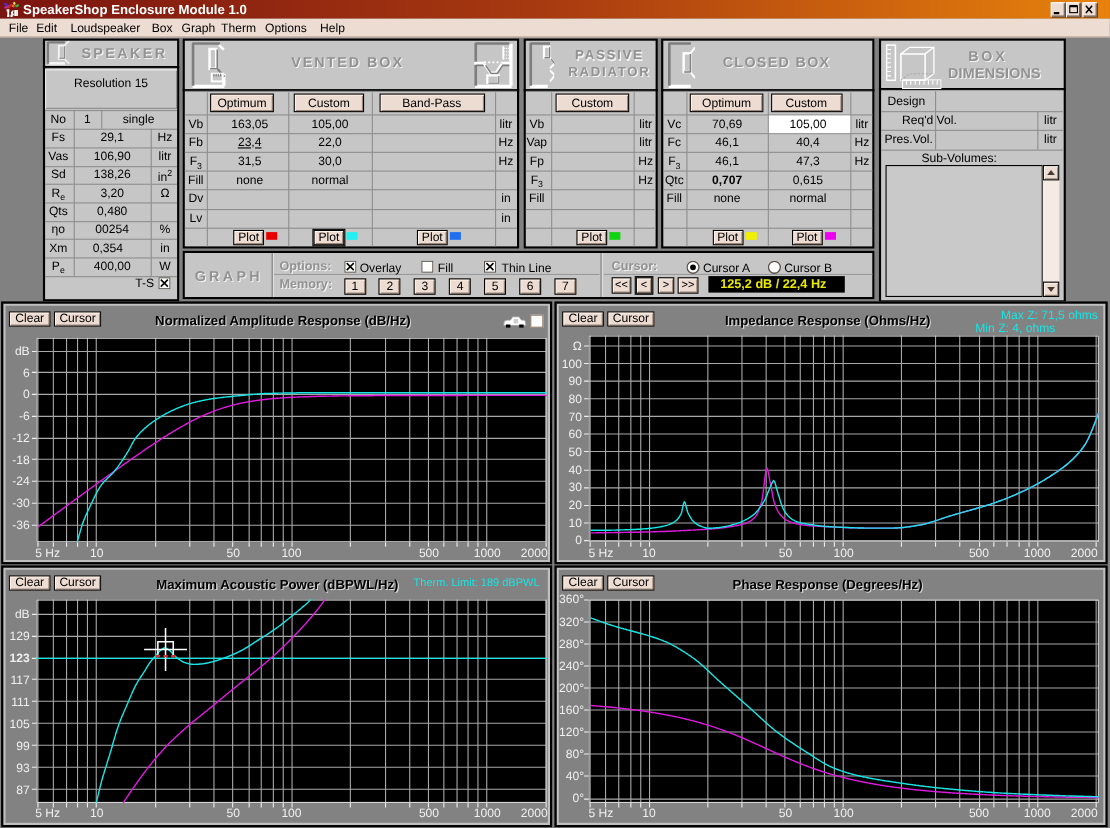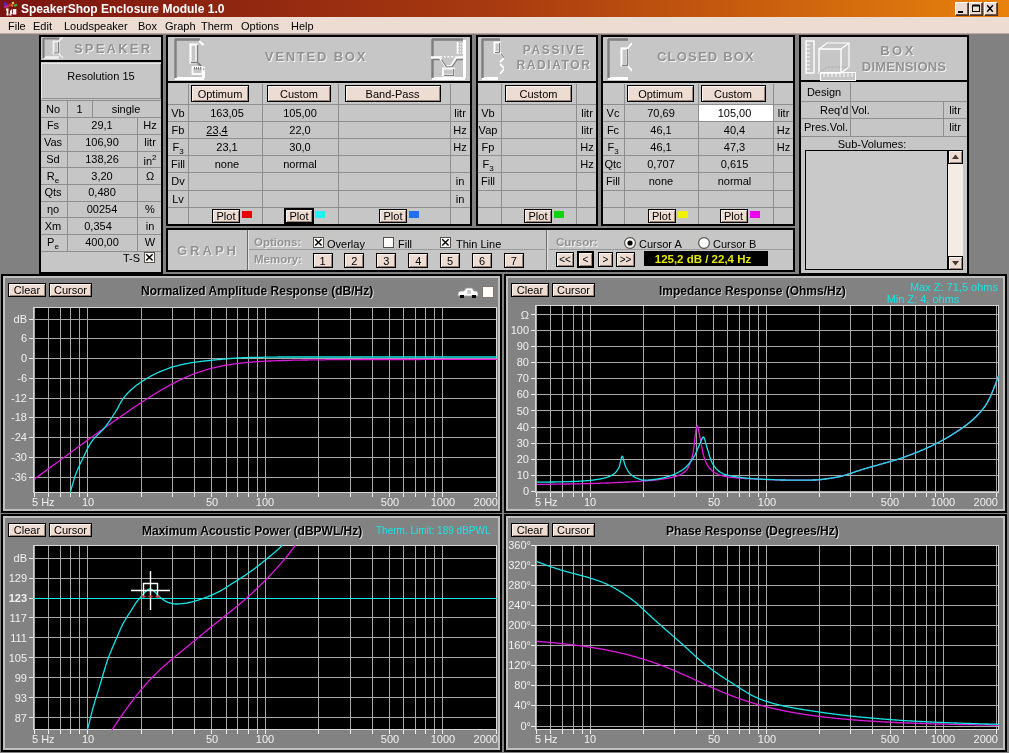--- a/index.html
+++ b/index.html
@@ -143,25 +143,25 @@
 <div style="position:absolute;left:168px;top:189.5px;width:302px;height:1px;background:#8E8E8E"></div>
 <div style="position:absolute;left:168px;top:206.7px;width:302px;height:1px;background:#8E8E8E"></div>
 <div class="btn" style="left:191px;top:84.5px;width:58px;height:17.5px;line-height:16.5px;font-size:11px;">Optimum</div>
 <div class="btn" style="left:267px;top:84.5px;width:64px;height:17.5px;line-height:16.5px;font-size:11px;">Custom</div>
 <div class="btn" style="left:344.5px;top:84.5px;width:96px;height:17.5px;line-height:16.5px;font-size:11px;">Band-Pass</div>
 <div class="t" style="left:118px;top:106.5px;width:120px;text-align:center;">Vb</div>
 <div class="t" style="left:167px;top:106.5px;width:120px;text-align:center;">163,05</div>
 <div class="t" style="left:240px;top:106.5px;width:120px;text-align:center;">105,00</div>
 <div class="t" style="left:400px;top:106.5px;width:120px;text-align:center;">litr</div>
 <div class="t" style="left:118px;top:123.7px;width:120px;text-align:center;">Fb</div>
-<div class="t" style="left:157px;top:123.7px;width:120px;text-align:center;text-decoration:underline;">23,4</div>
+<div class="t" style="left:167px;top:123.7px;width:120px;text-align:center;text-decoration:underline;">23,4</div>
 <div class="t" style="left:240px;top:123.7px;width:120px;text-align:center;">22,0</div>
 <div class="t" style="left:400px;top:123.7px;width:120px;text-align:center;">Hz</div>
 <div class="t" style="left:118px;top:140.9px;width:120px;text-align:center;">F<sub>3</sub></div>
-<div class="t" style="left:167px;top:140.9px;width:120px;text-align:center;">23,1</div>
+<div class="t" style="left:167px;top:140.9px;width:120px;text-align:center;">31,5</div>
 <div class="t" style="left:240px;top:140.9px;width:120px;text-align:center;">30,0</div>
 <div class="t" style="left:400px;top:140.9px;width:120px;text-align:center;">Hz</div>
 <div class="t" style="left:118px;top:158.1px;width:120px;text-align:center;">Fill</div>
 <div class="t" style="left:167px;top:158.1px;width:120px;text-align:center;">none</div>
 <div class="t" style="left:240px;top:158.1px;width:120px;text-align:center;">normal</div>
 <div class="t" style="left:118px;top:175.29999999999998px;width:120px;text-align:center;">Dv</div>
 <div class="t" style="left:400px;top:175.29999999999998px;width:120px;text-align:center;">in</div>
 <div class="t" style="left:118px;top:192.49999999999997px;width:120px;text-align:center;">Lv</div>
 <div class="t" style="left:400px;top:192.49999999999997px;width:120px;text-align:center;">in</div>
 <div class="btn" style="left:212px;top:208.5px;width:28px;height:14.5px;line-height:13.5px;font-size:11px;">Plot</div>
@@ -233,21 +233,21 @@
 <div class="t" style="left:723.5px;top:106.5px;width:120px;text-align:center;">litr</div>
 <div class="t" style="left:553px;top:123.7px;width:120px;text-align:center;">Fc</div>
 <div class="t" style="left:601px;top:123.7px;width:120px;text-align:center;">46,1</div>
 <div class="t" style="left:674.5px;top:123.7px;width:120px;text-align:center;">40,4</div>
 <div class="t" style="left:723.5px;top:123.7px;width:120px;text-align:center;">Hz</div>
 <div class="t" style="left:553px;top:140.9px;width:120px;text-align:center;">F<sub>3</sub></div>
 <div class="t" style="left:601px;top:140.9px;width:120px;text-align:center;">46,1</div>
 <div class="t" style="left:674.5px;top:140.9px;width:120px;text-align:center;">47,3</div>
 <div class="t" style="left:723.5px;top:140.9px;width:120px;text-align:center;">Hz</div>
 <div class="t" style="left:553px;top:158.1px;width:120px;text-align:center;">Qtc</div>
-<div class="t" style="left:601px;top:158.1px;width:120px;text-align:center;">0,707</div>
+<div class="t" style="left:601px;top:158.1px;width:120px;text-align:center;font-weight:bold;">0,707</div>
 <div class="t" style="left:674.5px;top:158.1px;width:120px;text-align:center;">0,615</div>
 <div class="t" style="left:553px;top:175.29999999999998px;width:120px;text-align:center;">Fill</div>
 <div class="t" style="left:601px;top:175.29999999999998px;width:120px;text-align:center;">none</div>
 <div class="t" style="left:674.5px;top:175.29999999999998px;width:120px;text-align:center;">normal</div>
 <div class="btn" style="left:647.5px;top:208.5px;width:28px;height:14.5px;line-height:13.5px;font-size:11px;">Plot</div>
 <div style="position:absolute;left:677.5px;top:211px;width:10px;height:7px;background:#F0F000"></div>
 <div class="btn" style="left:719.5px;top:208.5px;width:28px;height:14.5px;line-height:13.5px;font-size:11px;">Plot</div>
 <div style="position:absolute;left:749.5px;top:211px;width:10px;height:7px;background:#F000F0"></div>
 <div class="panel" style="left:799px;top:35px;width:170px;height:240px"></div>
 <div style="position:absolute;left:799px;top:80px;width:170px;height:1px;background:#000"></div>

